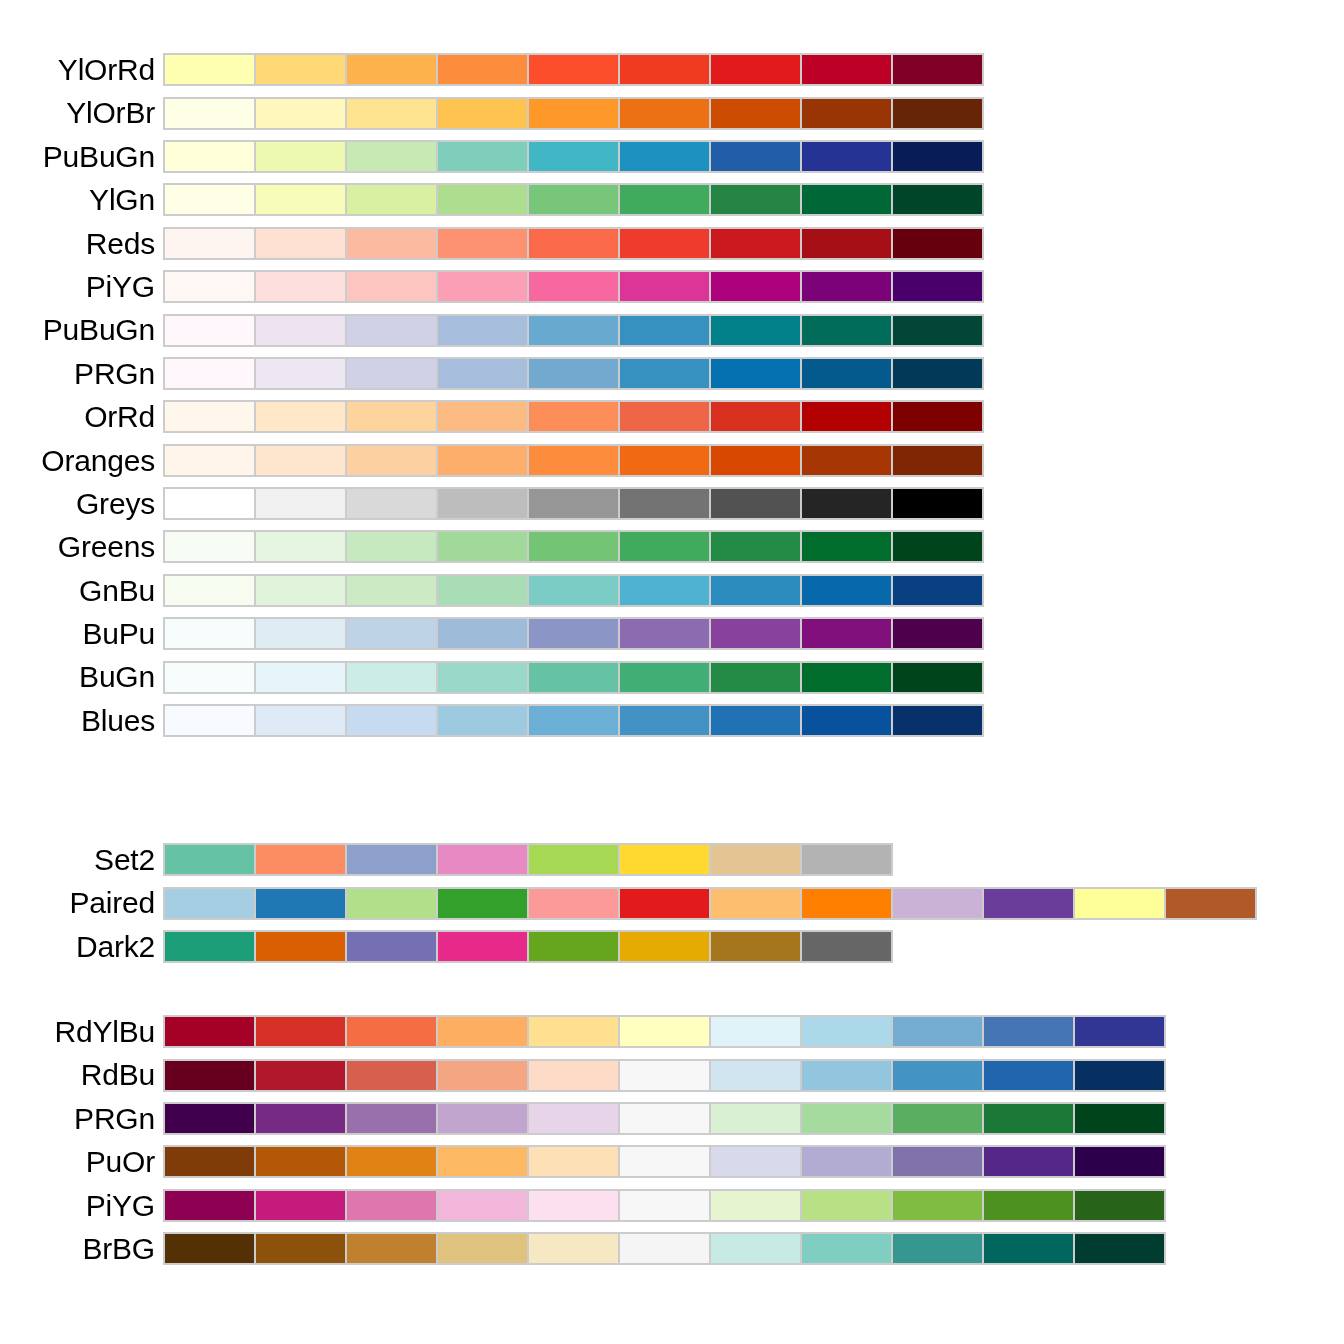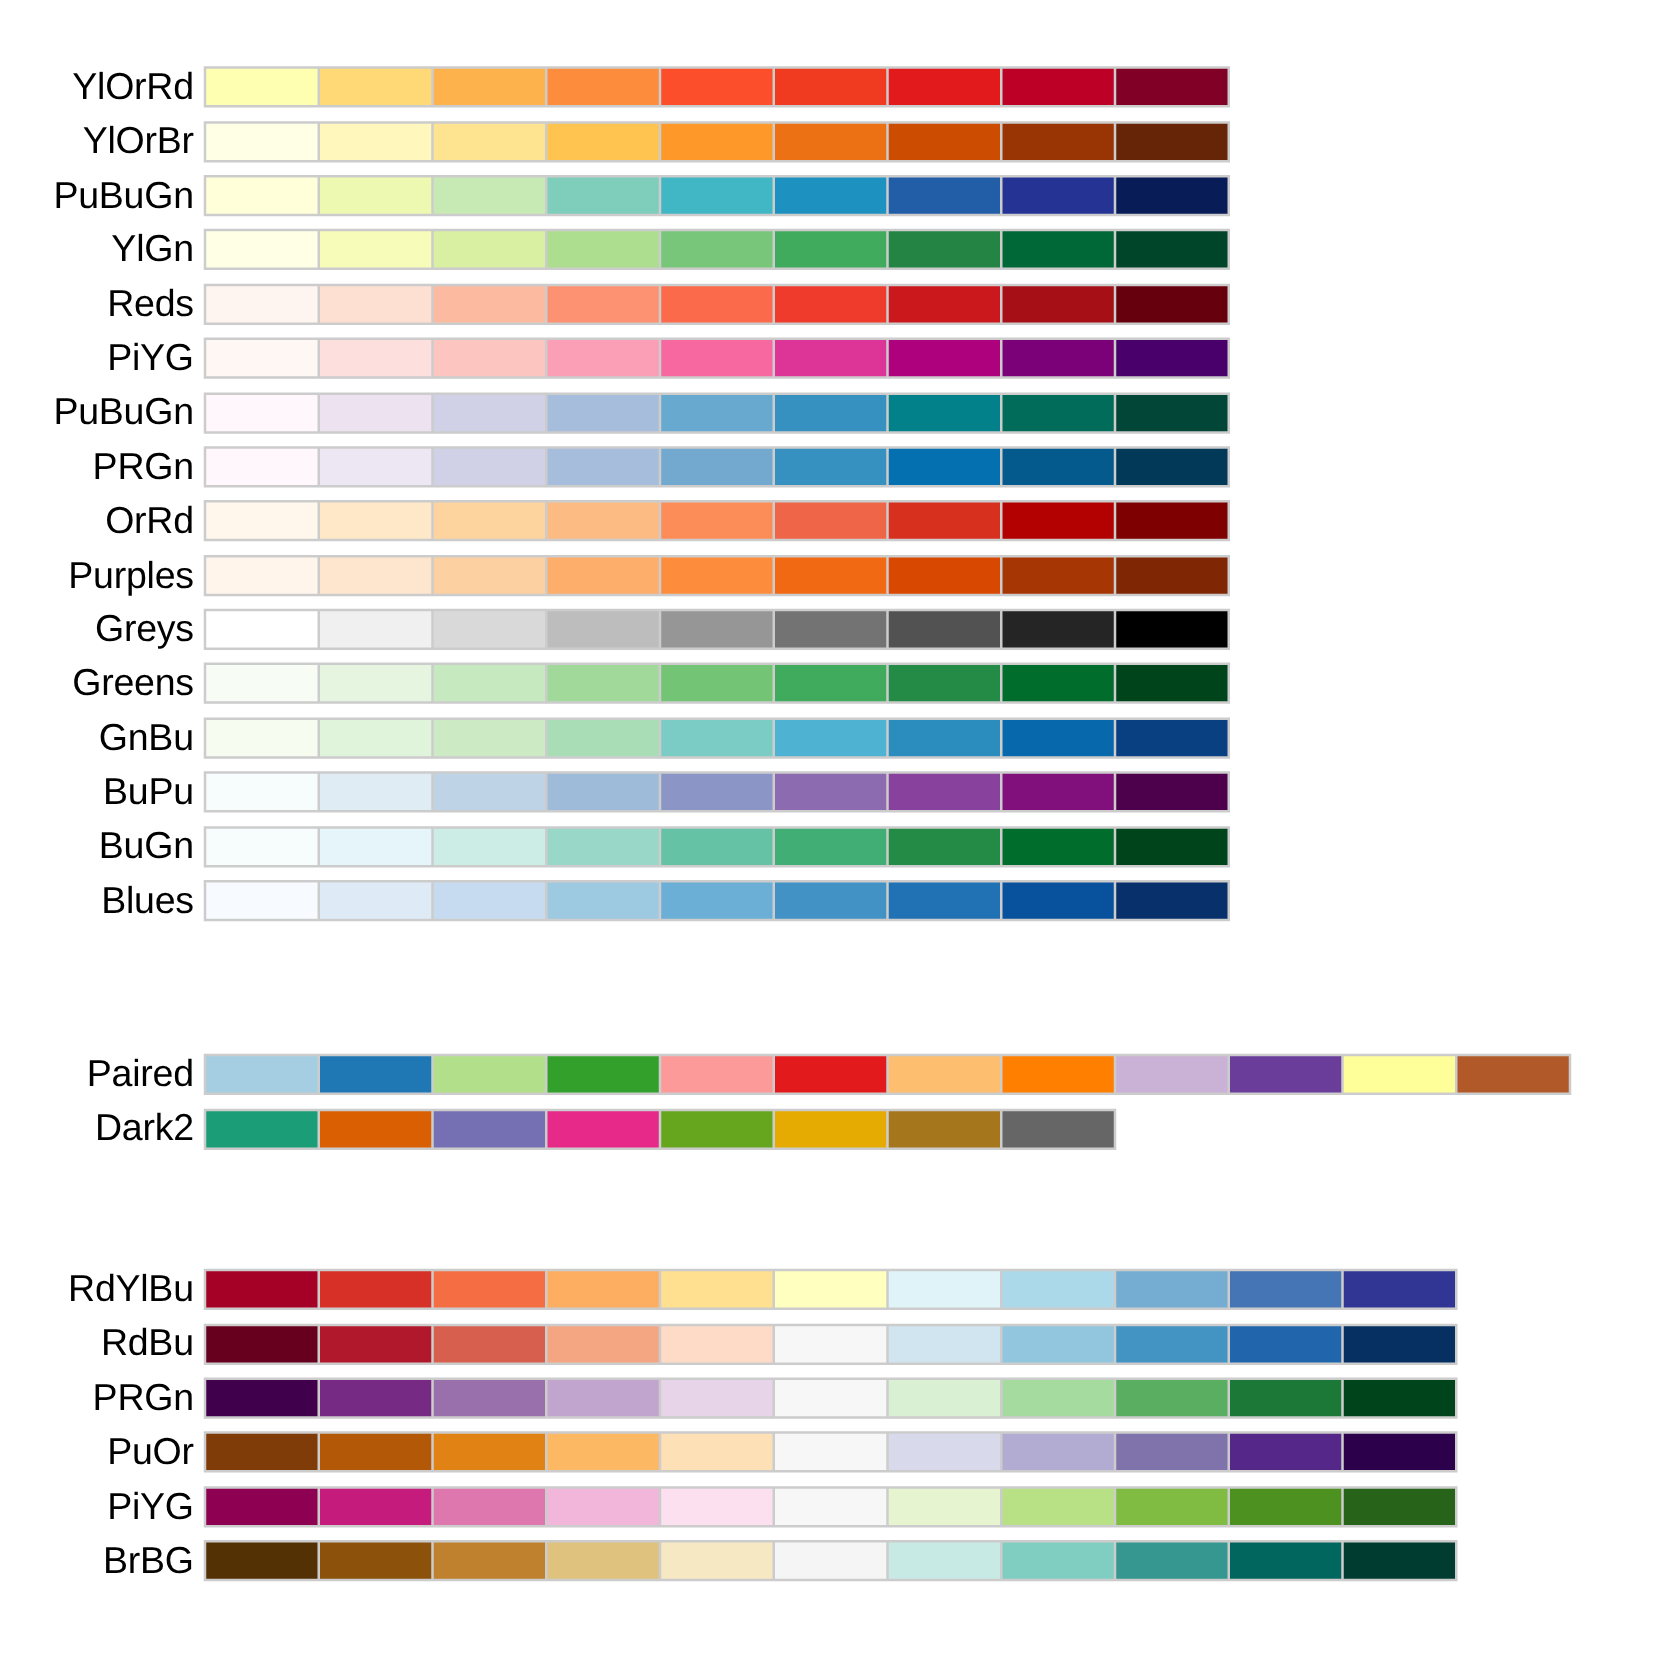--- a/index.html
+++ b/index.html
@@ -188,21 +188,21 @@
           <div class="sw" title="OrRd 3: #fdd49e" style="background: rgb(253, 212, 158);"></div>
           <div class="sw" title="OrRd 4: #fdbb84" style="background: rgb(253, 187, 132);"></div>
           <div class="sw" title="OrRd 5: #fc8d59" style="background: rgb(252, 141, 89);"></div>
           <div class="sw" title="OrRd 6: #ef6548" style="background: rgb(239, 101, 72);"></div>
           <div class="sw" title="OrRd 7: #d7301f" style="background: rgb(215, 48, 31);"></div>
           <div class="sw" title="OrRd 8: #b30000" style="background: rgb(179, 0, 0);"></div>
           <div class="sw" title="OrRd 9: #7f0000" style="background: rgb(127, 0, 0);"></div>
         </div>
       </div>
       <div class="row">
-        <div class="row-label">Purples</div>
+        <div class="row-label">Oranges</div>
         <div class="bar">
           <div class="sw" title="Oranges 1: #fff5eb" style="background: rgb(255, 245, 235);"></div>
           <div class="sw" title="Oranges 2: #fee6ce" style="background: rgb(254, 230, 206);"></div>
           <div class="sw" title="Oranges 3: #fdd0a2" style="background: rgb(253, 208, 162);"></div>
           <div class="sw" title="Oranges 4: #fdae6b" style="background: rgb(253, 174, 107);"></div>
           <div class="sw" title="Oranges 5: #fd8d3c" style="background: rgb(253, 141, 60);"></div>
           <div class="sw" title="Oranges 6: #f16913" style="background: rgb(241, 105, 19);"></div>
           <div class="sw" title="Oranges 7: #d94801" style="background: rgb(217, 72, 1);"></div>
           <div class="sw" title="Oranges 8: #a63603" style="background: rgb(166, 54, 3);"></div>
           <div class="sw" title="Oranges 9: #7f2704" style="background: rgb(127, 39, 4);"></div>
@@ -287,20 +287,33 @@
           <div class="sw" title="Blues 4: #9ecae1" style="background: rgb(158, 202, 225);"></div>
           <div class="sw" title="Blues 5: #6baed6" style="background: rgb(107, 174, 214);"></div>
           <div class="sw" title="Blues 6: #4292c6" style="background: rgb(66, 146, 198);"></div>
           <div class="sw" title="Blues 7: #2171b5" style="background: rgb(33, 113, 181);"></div>
           <div class="sw" title="Blues 8: #08519c" style="background: rgb(8, 81, 156);"></div>
           <div class="sw" title="Blues 9: #08306b" style="background: rgb(8, 48, 107);"></div>
         </div>
       </div>
     </div>
   <div class="group" id="qual-group">
+      <div class="row">
+        <div class="row-label">Set2</div>
+        <div class="bar">
+          <div class="sw" title="Set2 1: #66c2a5" style="background: rgb(102, 194, 165);"></div>
+          <div class="sw" title="Set2 2: #fc8d62" style="background: rgb(252, 141, 98);"></div>
+          <div class="sw" title="Set2 3: #8da0cb" style="background: rgb(141, 160, 203);"></div>
+          <div class="sw" title="Set2 4: #e78ac3" style="background: rgb(231, 138, 195);"></div>
+          <div class="sw" title="Set2 5: #a6d854" style="background: rgb(166, 216, 84);"></div>
+          <div class="sw" title="Set2 6: #ffd92f" style="background: rgb(255, 217, 47);"></div>
+          <div class="sw" title="Set2 7: #e5c494" style="background: rgb(229, 196, 148);"></div>
+          <div class="sw" title="Set2 8: #b3b3b3" style="background: rgb(179, 179, 179);"></div>
+        </div>
+      </div>
       <div class="row">
         <div class="row-label">Paired</div>
         <div class="bar">
           <div class="sw" title="Paired 1: #a6cee3" style="background: rgb(166, 206, 227);"></div>
           <div class="sw" title="Paired 2: #1f78b4" style="background: rgb(31, 120, 180);"></div>
           <div class="sw" title="Paired 3: #b2df8a" style="background: rgb(178, 223, 138);"></div>
           <div class="sw" title="Paired 4: #33a02c" style="background: rgb(51, 160, 44);"></div>
           <div class="sw" title="Paired 5: #fb9a99" style="background: rgb(251, 154, 153);"></div>
           <div class="sw" title="Paired 6: #e31a1c" style="background: rgb(227, 26, 28);"></div>
           <div class="sw" title="Paired 7: #fdbf6f" style="background: rgb(253, 191, 111);"></div>

